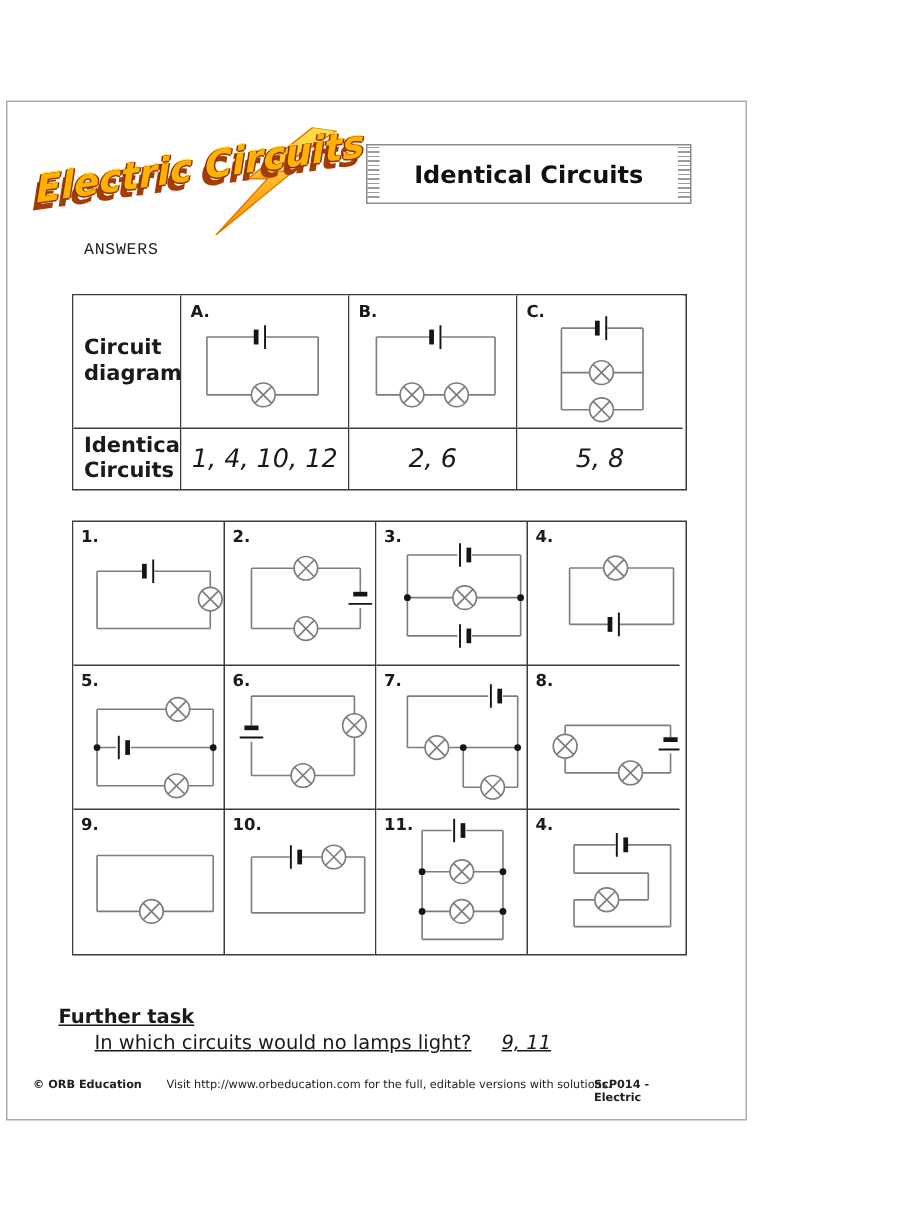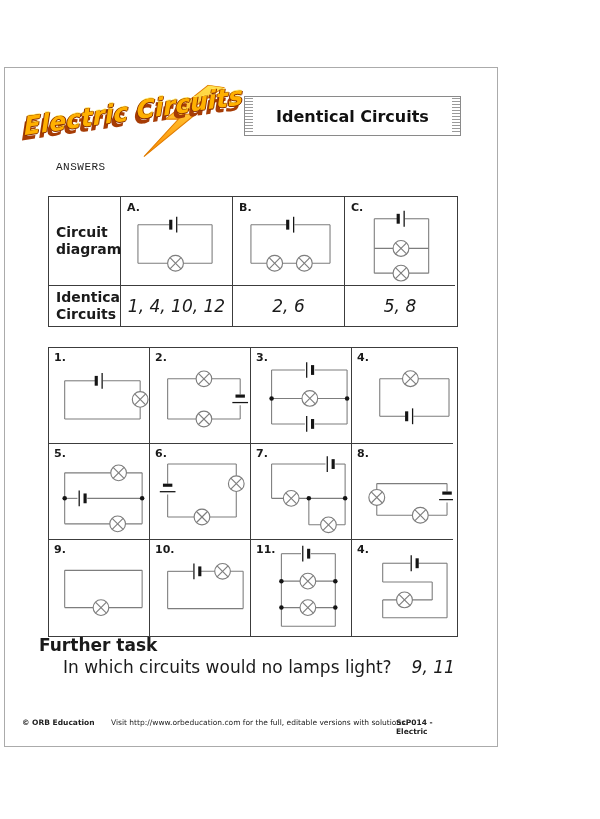--- a/index.html
+++ b/index.html
@@ -39,21 +39,21 @@
 
   
   .grid12{position:absolute;left:43px;top:279px;width:408px;border:1px solid #3c3c3c;
           display:grid;grid-template-columns:repeat(4,101px);grid-template-rows:repeat(3,96px);}
   .grid12>div{border-right:1px solid #3c3c3c;border-bottom:1px solid #3c3c3c;position:relative;background:#fff;}
   .grid12>div:nth-child(4n){border-right:none;}
   .grid12>div:nth-child(n+9){border-bottom:none;}
   .cellnum{position:absolute;left:5px;top:3px;font-weight:bold;font-size:11px;}
 
   
-  .further{position:absolute;left:34px;top:567px;font-size:17px;}
+  .further{position:absolute;left:34px;top:603px;font-size:13px;text-decoration:underline;}
   .further .head{font-weight:bold;}
   .further .q{margin-top:2px;padding-left:24px;}
   .further .ansit{font-style:italic;margin-left:20px;}
 
   
   .footer1{position:absolute;left:34px;top:629px;font-weight:bold;font-size:11px;
            text-decoration:underline;color:#111;}
   .footer2{position:absolute;left:17px;top:650px;width:424px;font-size:7.5px;color:#222;}
   .footer2 .c{font-weight:bold;}
   .footer2 .n{margin-left:14px;}

